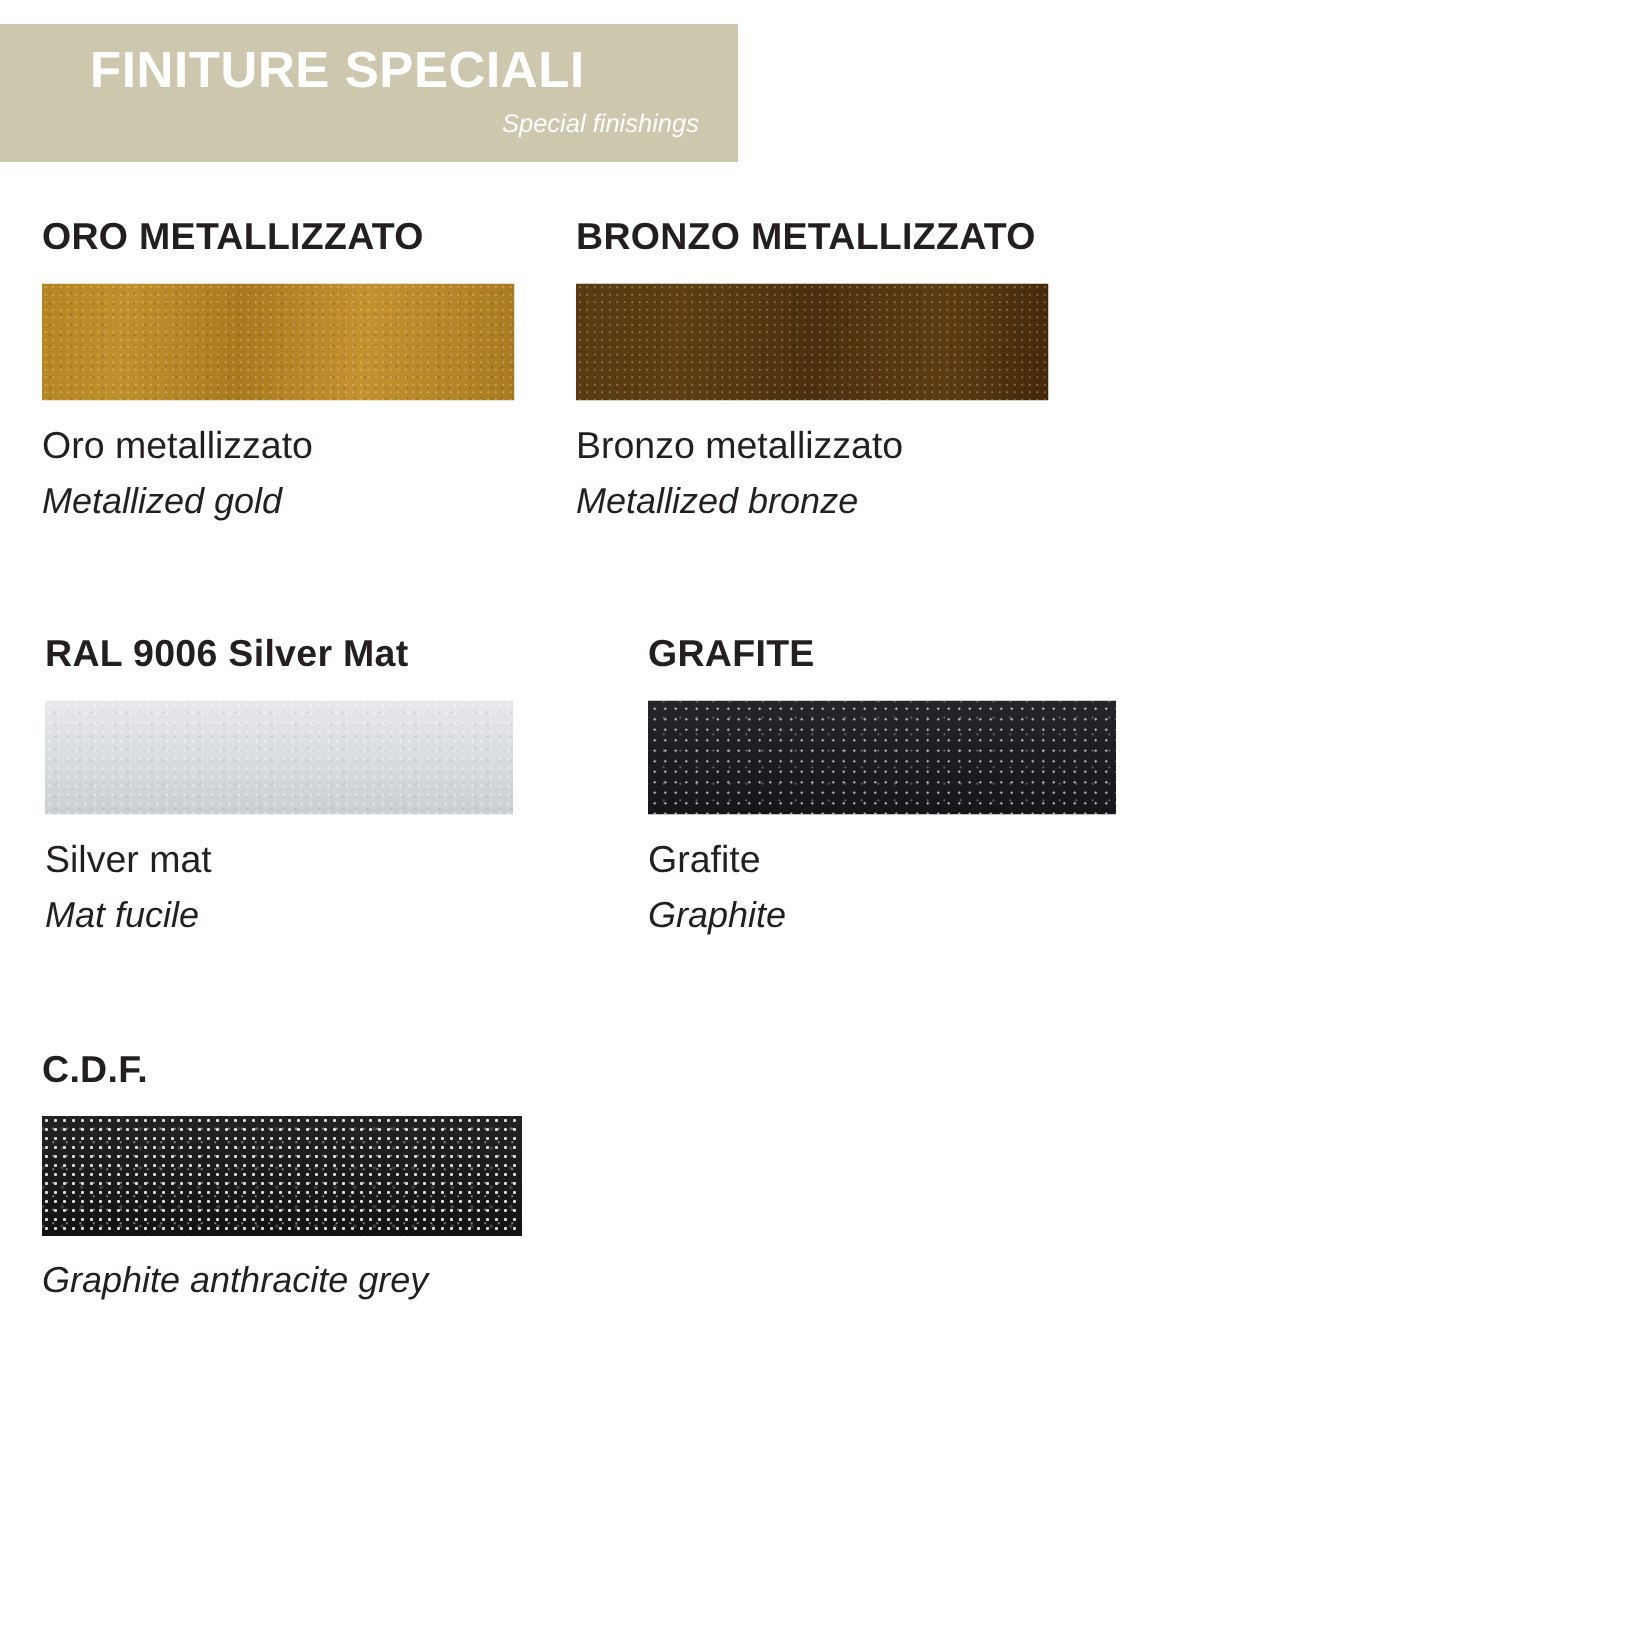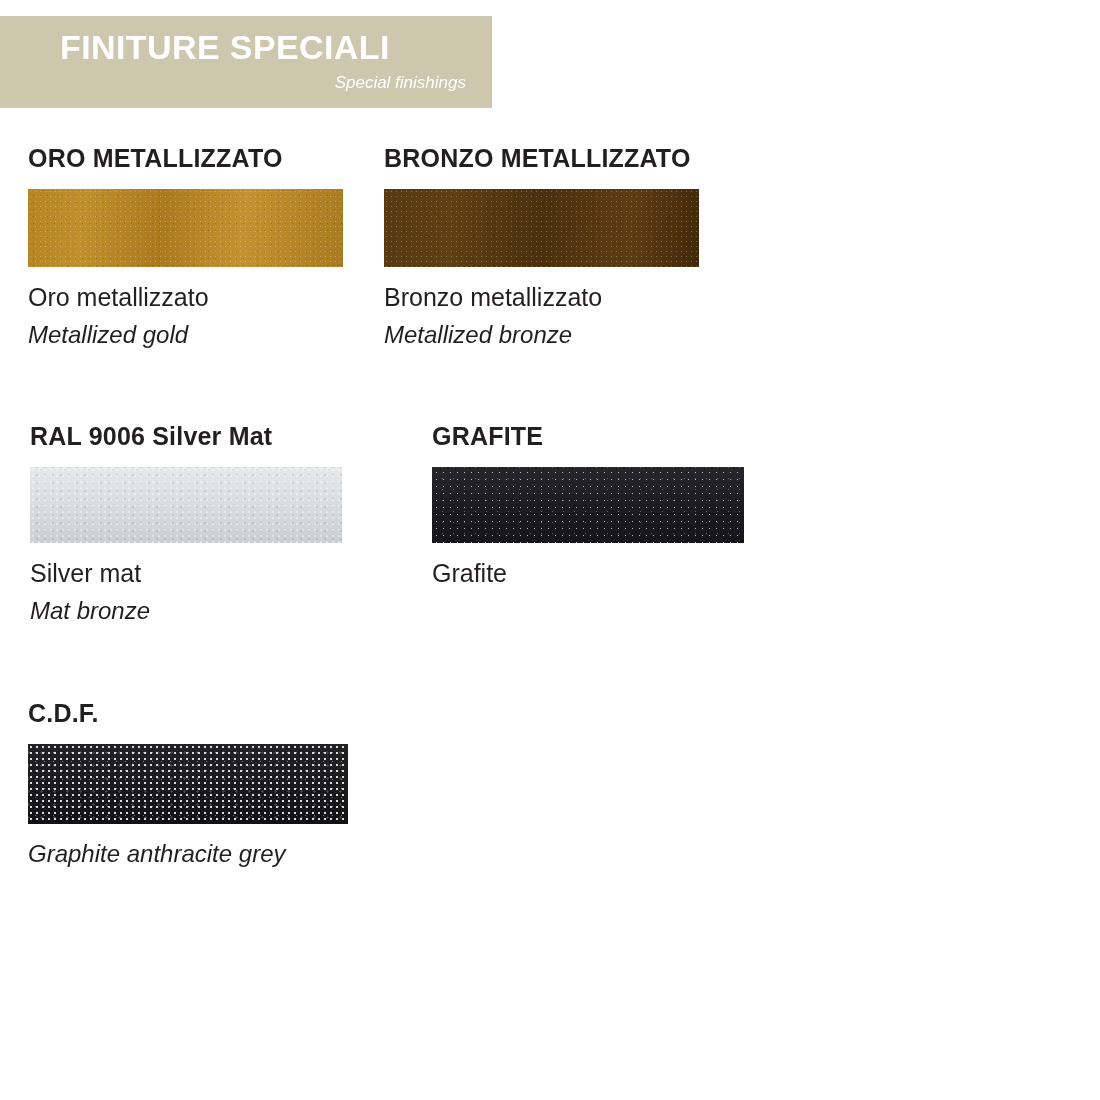--- a/index.html
+++ b/index.html
@@ -192,32 +192,33 @@
   <div class="row" style="height:275px;">
 
     <div class="item silver" style="left:30px; top:40px;">
       <div class="item-title">RAL 9006 Silver Mat</div>
       <div class="swatch silver small">
         <div class="tex"></div>
         <div class="grain"></div>
       </div>
       <div class="caption">
         <div class="cap-it">Silver mat</div>
-        <div class="cap-en">Mat bronze</div>
+        <div class="cap-en">Mat fucile</div>
       </div>
     </div>
 
     <div class="item graphite" style="left:392px; top:40px;margin-left:40px;">
       <div class="item-title">GRAFITE</div>
       <div class="swatch graphite" style="width:312px;height:76px;">
         <div class="tex"></div>
         <div class="grain"></div>
       </div>
       <div class="caption">
         <div class="cap-it">Grafite</div>
+        <div class="cap-en">Graphite</div>
       </div>
     </div>
 
   </div>
 
   <div class="row" style="height:300px;">
 
     <div class="item cdf" style="left:28px; top:42px;">
       <div class="item-title">C.D.F.</div>
       <div class="swatch cdf" style="width:320px;height:80px;">

